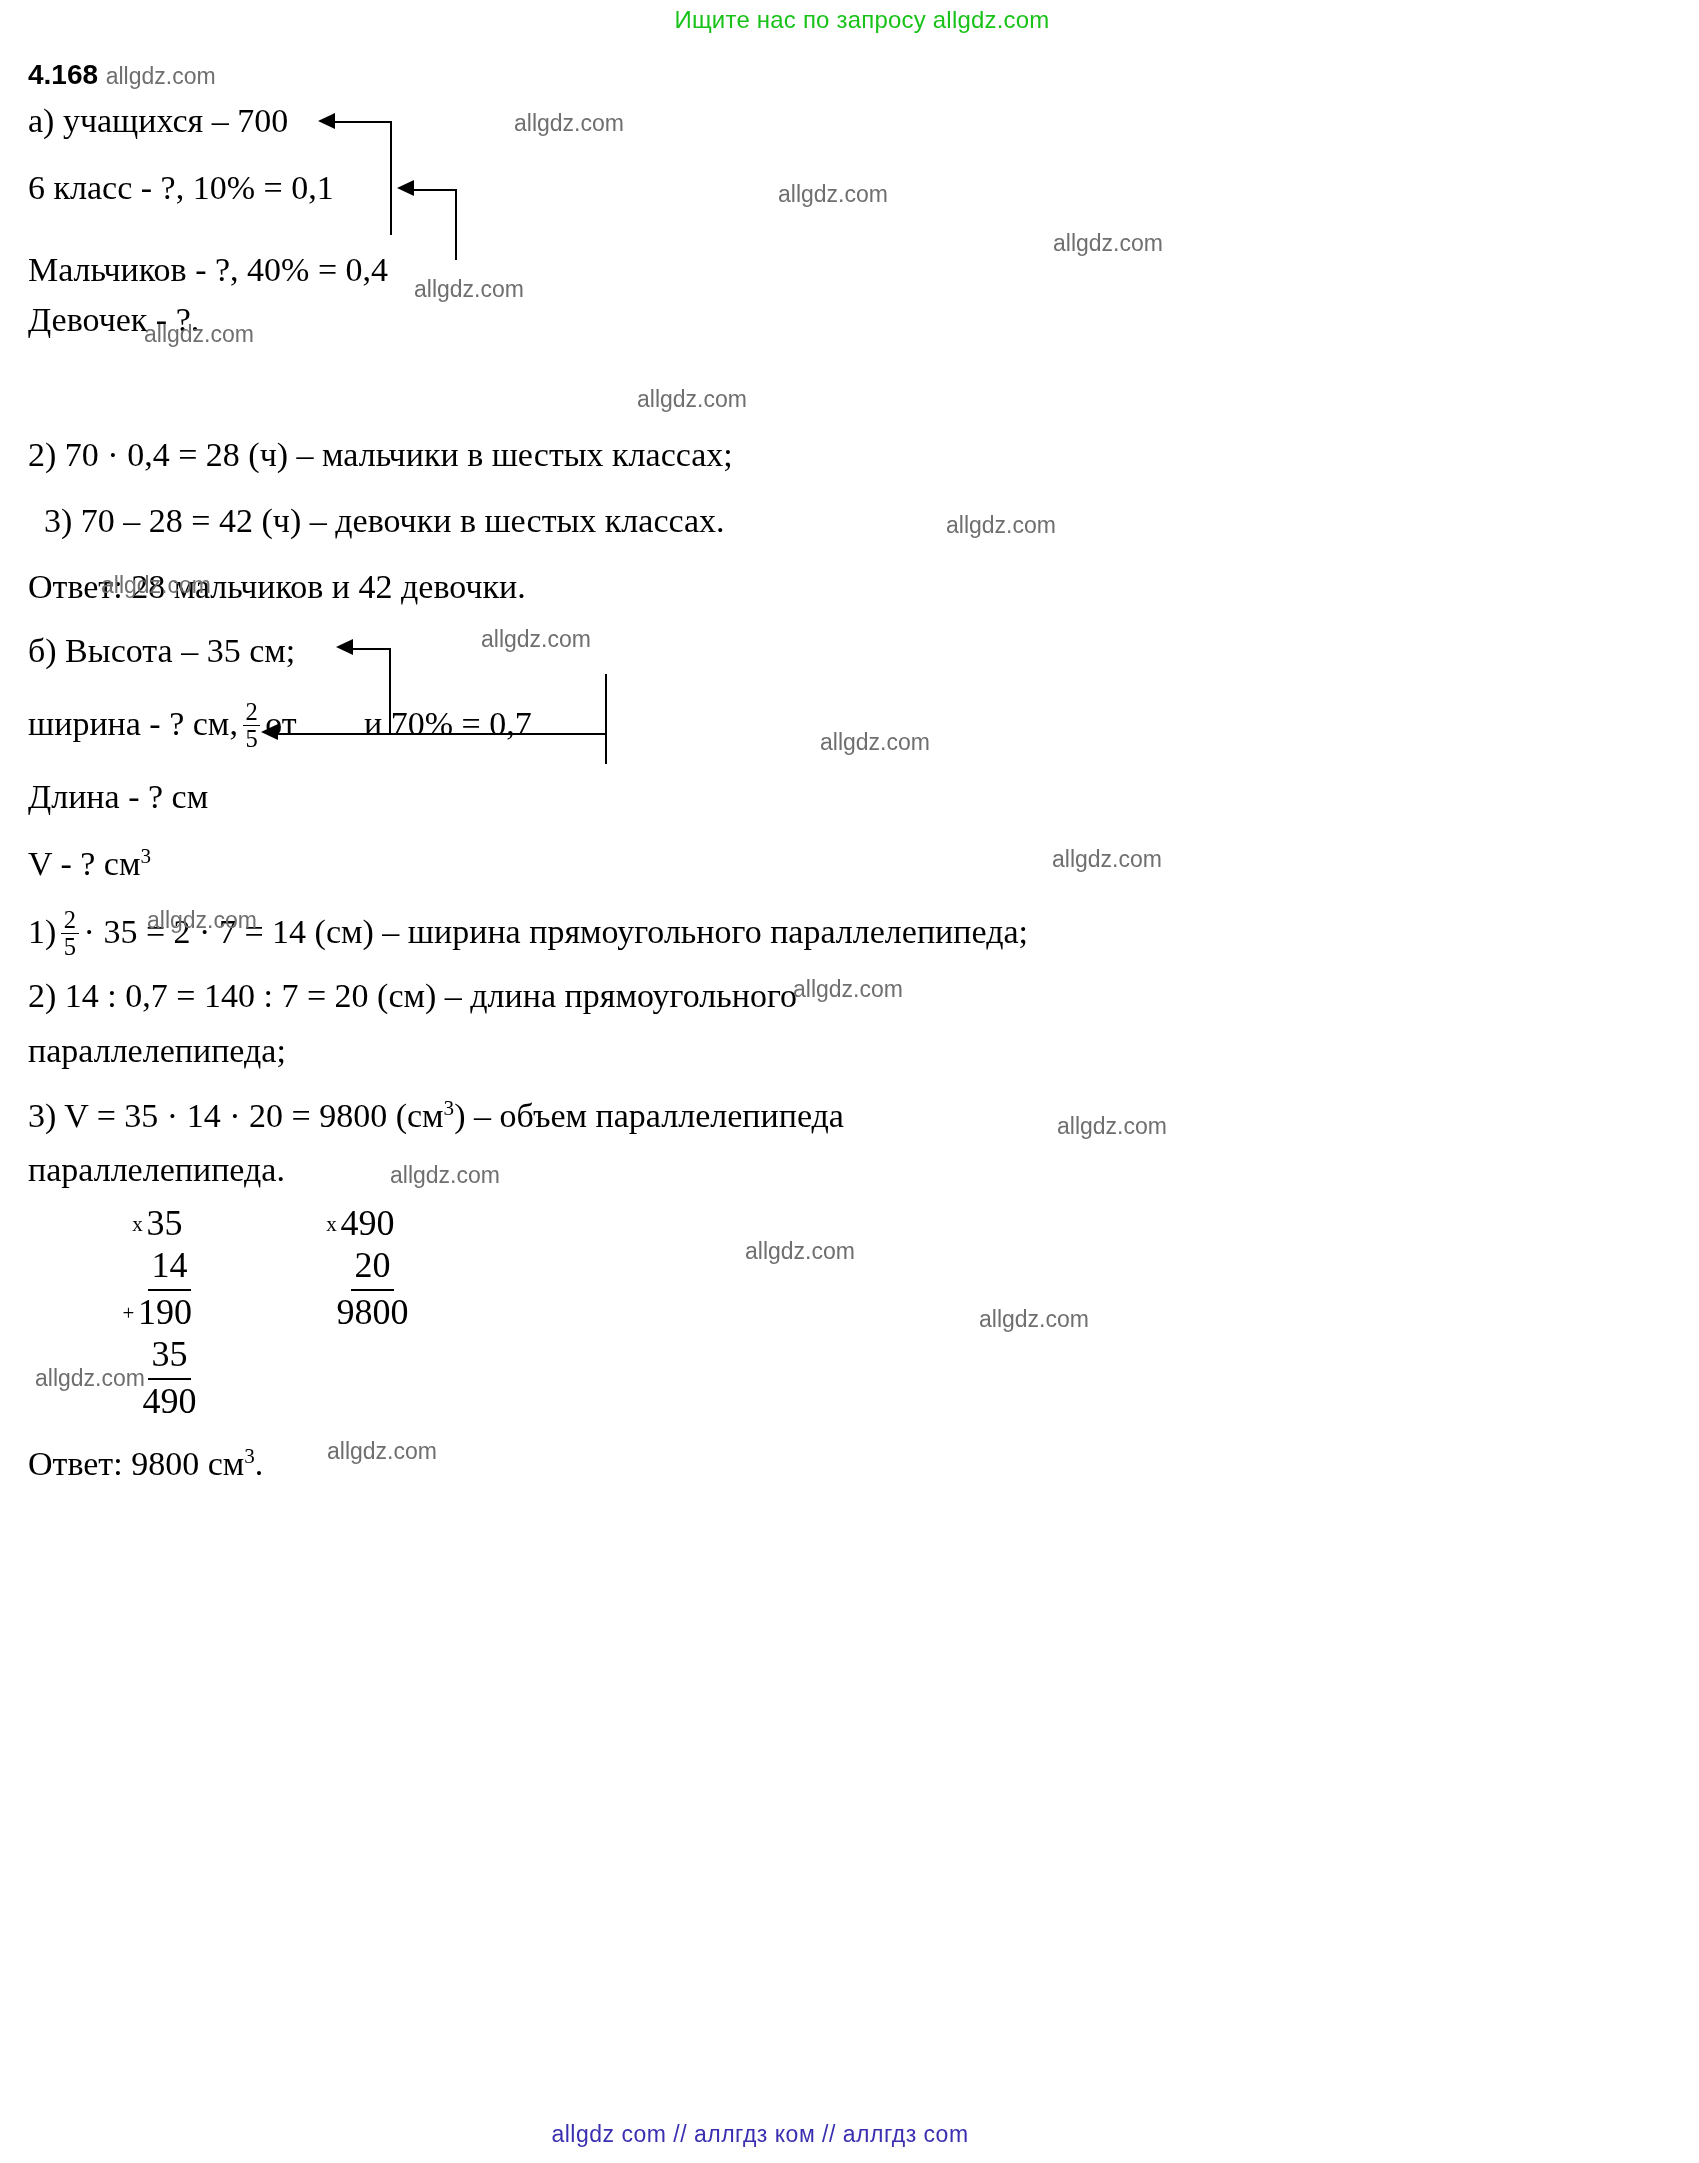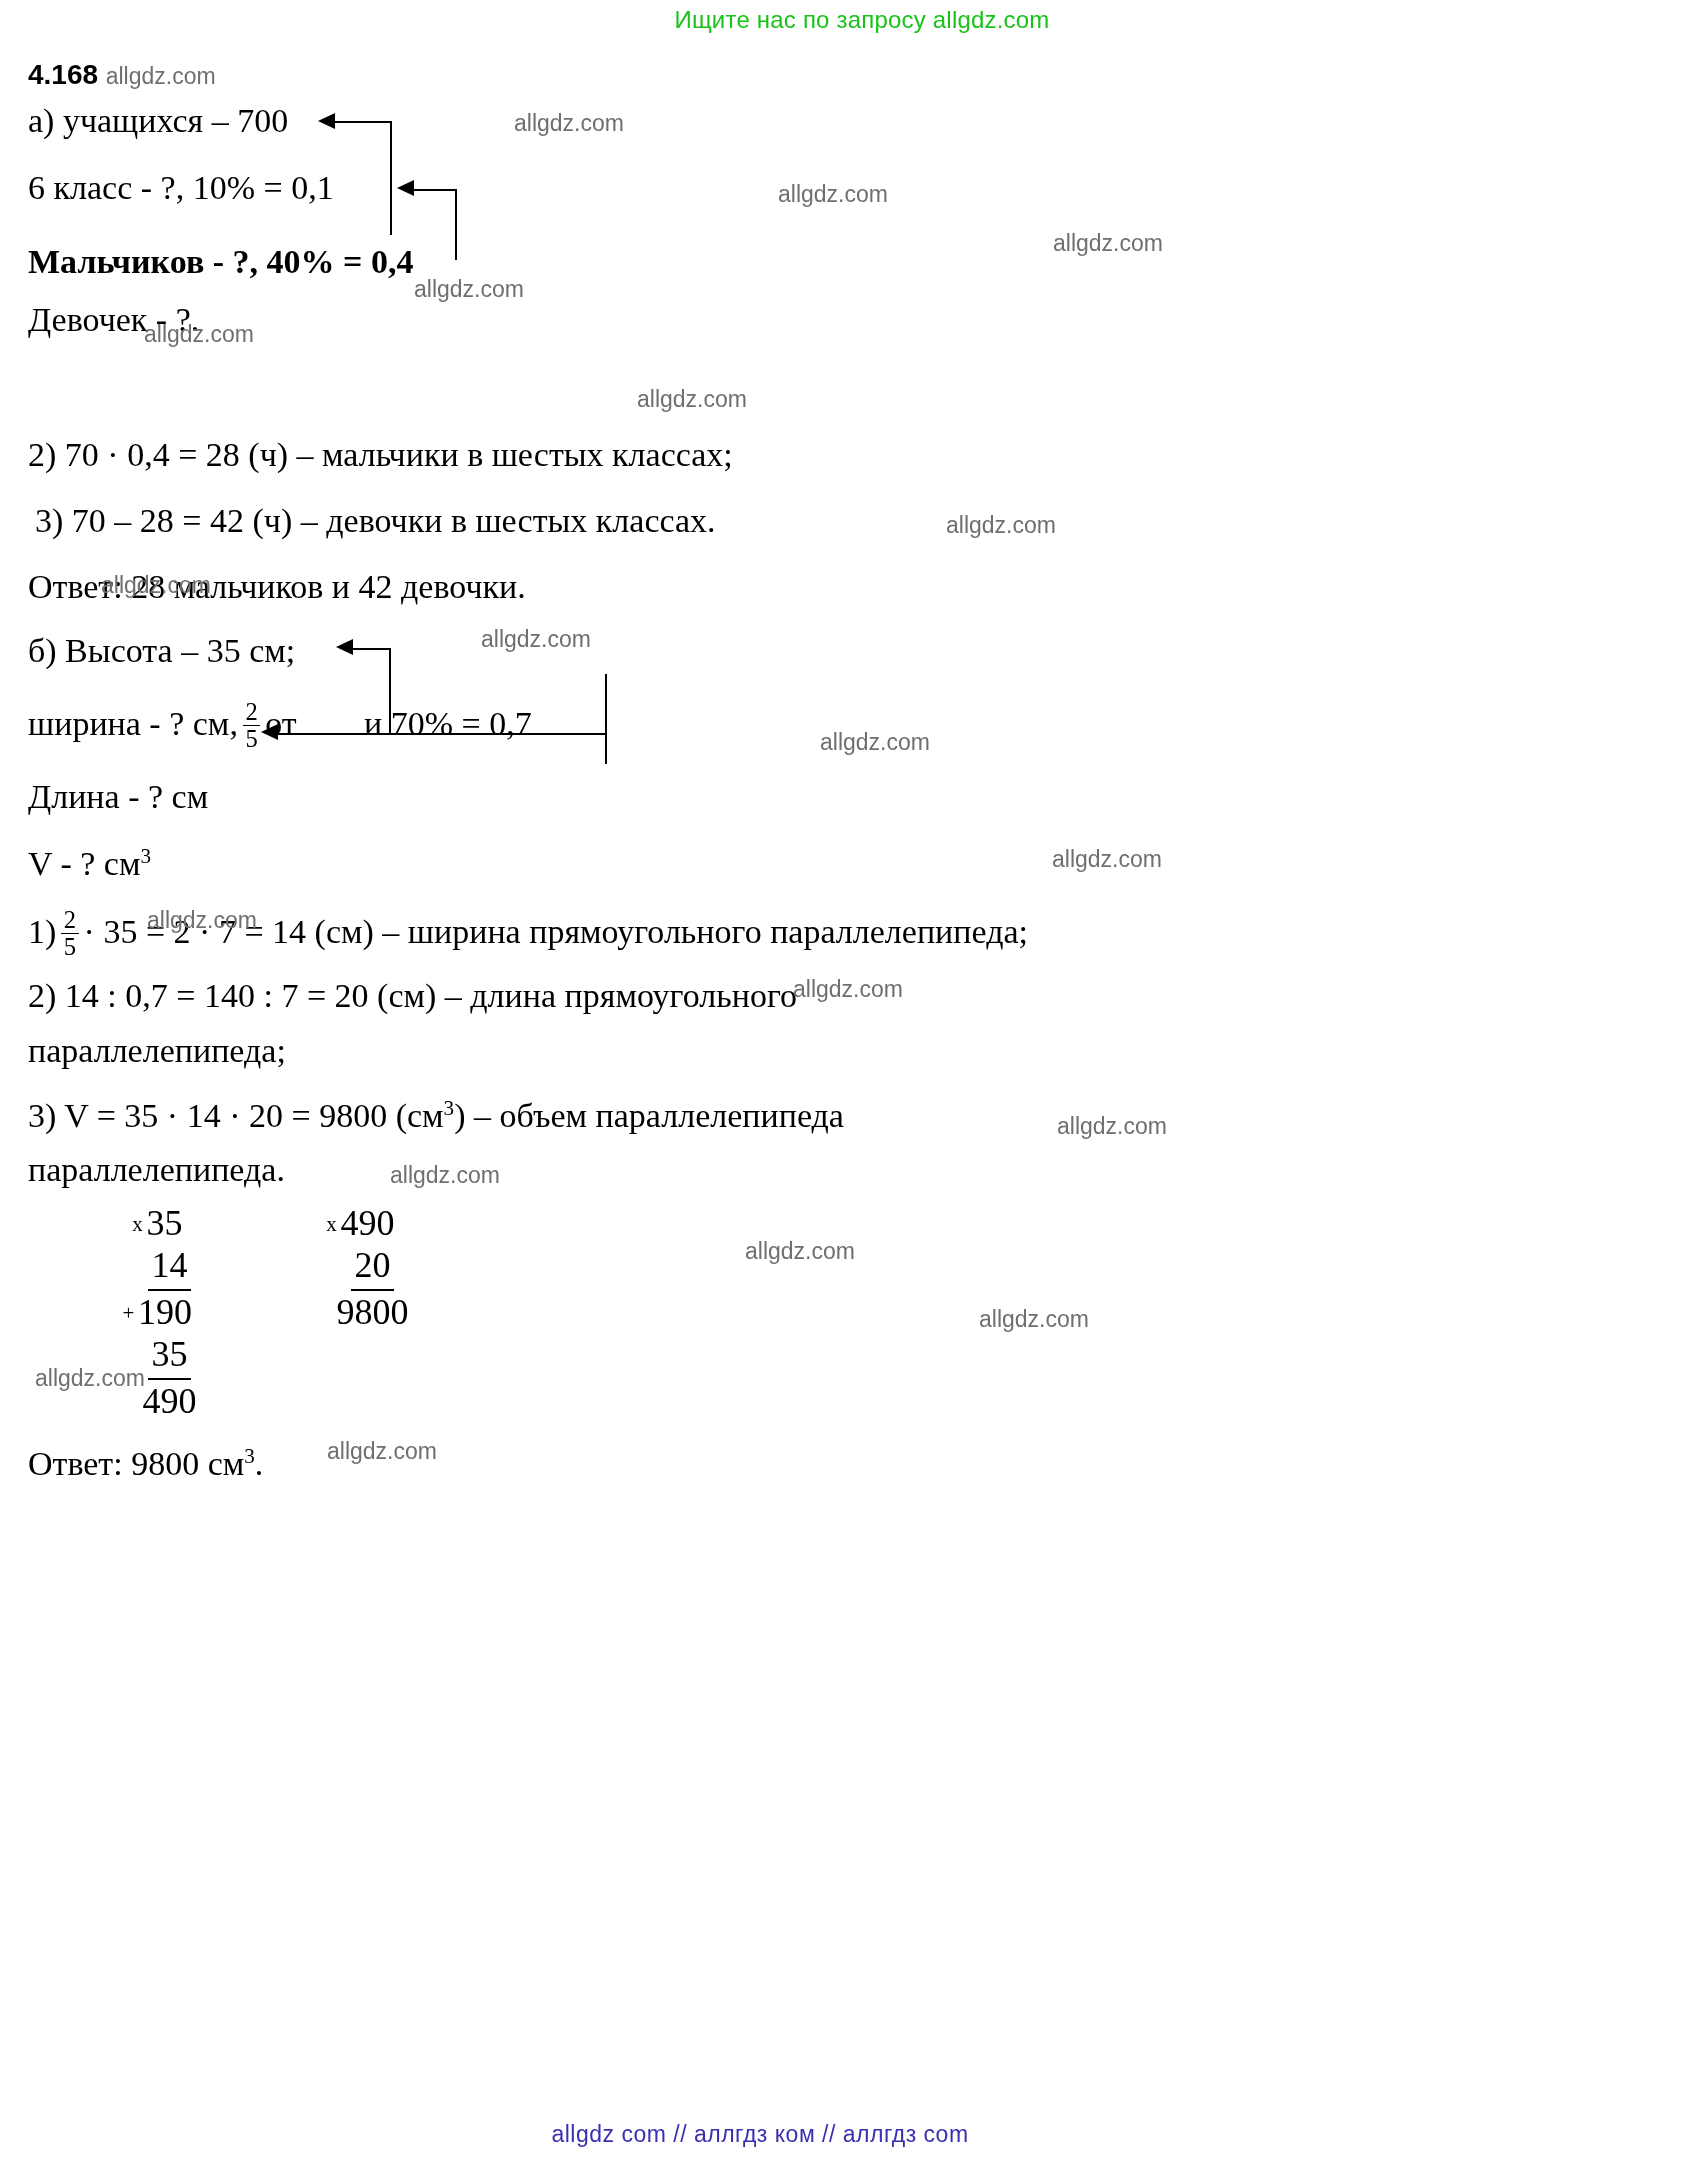--- a/index.html
+++ b/index.html
@@ -144,33 +144,33 @@
   <div class="top-banner">Ищите нас по запросу allgdz.com</div>
 
   <div class="content">
 
     <div class="row" style="height:42px;">
       <span class="task-no">4.168</span><span class="task-no-wm">allgdz.com</span>
     </div>
 
     <div class="line" style="position:absolute; left:0; top:45px;">а) учащихся – 700</div>
     <div class="line" style="position:absolute; left:0; top:112px;">6 класс - ?, 10% = 0,1</div>
-    <div class="line" style="position:absolute; left:0; top:186px;font-weight:bold;">Мальчиков - ?, 40% = 0,4</div>
+    <div class="line" style="position:absolute; left:0; top:194px;">Мальчиков - ?, 40% = 0,4</div>
     <div class="line" style="position:absolute; left:0; top:244px;">Девочек - ?.</div>
 
     <div class="arrowhead-left" style="left:290px; top:54px;"></div>
     <div class="hline" style="left:305px; top:62px; width:57px;"></div>
     <div class="vline" style="left:362px; top:62px; height:114px;"></div>
 
     <div class="arrowhead-left" style="left:369px; top:121px;"></div>
     <div class="hline" style="left:384px; top:130px; width:43px;"></div>
     <div class="vline" style="left:427px; top:130px; height:71px;"></div>
 
     <div class="line" style="position:absolute; left:0; top:379px;">2) 70 · 0,4 = 28 (ч) – мальчики в шестых классах;</div>
-    <div class="line" style="position:absolute; left:7px; top:445px;">3) 70 – 28 = 42 (ч) – девочки в шестых классах.</div>
+    <div class="line" style="position:absolute; left:16px; top:445px;">3) 70 – 28 = 42 (ч) – девочки в шестых классах.</div>
     <div class="line" style="position:absolute; left:0; top:511px;">Ответ: 28 мальчиков и 42 девочки.</div>
 
     <div class="line" style="position:absolute; left:0; top:575px;">б) Высота – 35 см;</div>
 
     <div class="line" style="position:absolute; left:0; top:642px;">
       <span>ширина - ? см,</span><span class="frac"><span class="num">2</span><span class="den">5</span></span><span>от</span>
       <span style="margin-left:59px;">и 70% = 0,7</span>
     </div>
 
     <div class="line" style="position:absolute; left:0; top:721px;">Длина - ? см</div>

